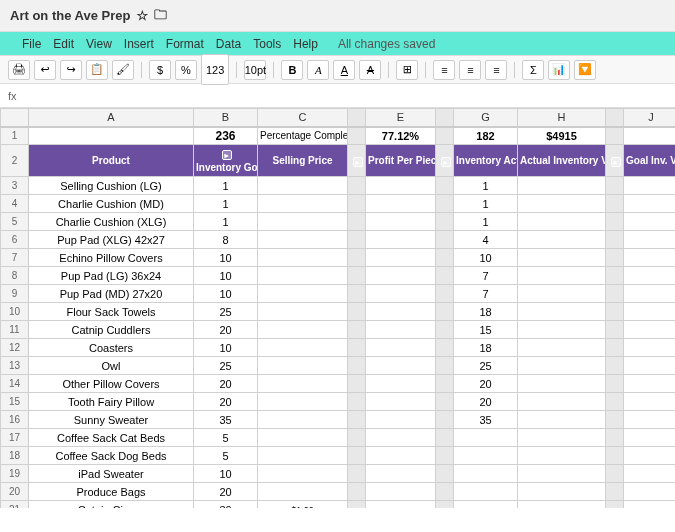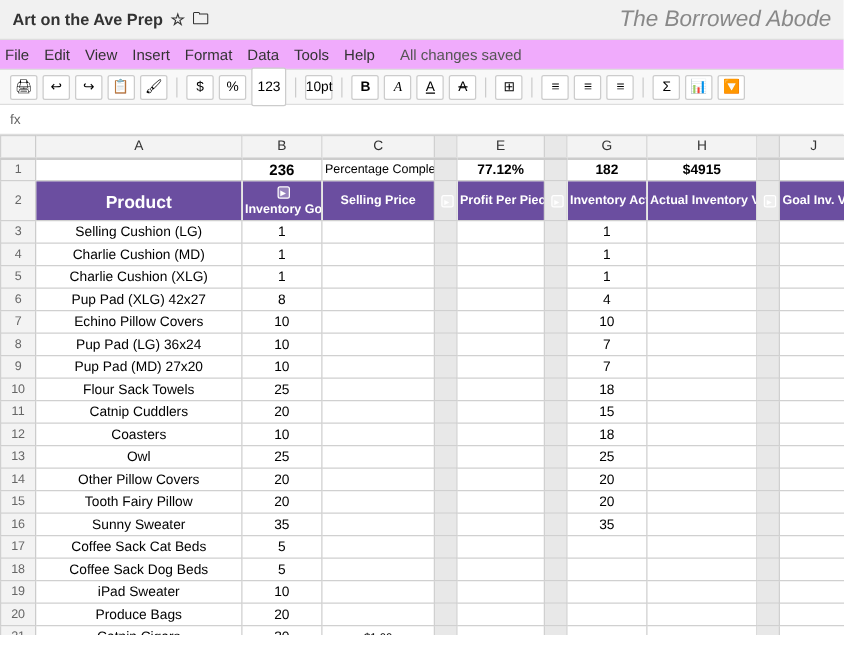--- a/index.html
+++ b/index.html
@@ -11,21 +11,21 @@
       padding: 7px 10px; background: #f1f1f1; border-bottom: 1px solid #ddd;
       height: 32px;
       text-align: right;
     }
     #title-left { display: flex; align-items: center; gap: 6px; font-size: 13px; font-weight: bold; color: #333; }
     #title-right { font-size: 18px; color: #888; font-style: italic; }
 
     
     #menu-bar {
       display: flex; align-items: center; gap: 12px;
-      padding: 3px 4px; background: #f0abfc; border-bottom: 1px solid #ddd;
+      padding: 3px 22px; background: #5eead4; border-bottom: 1px solid #ddd;
       height: 24px; font-size: 12px; color: #333;
     }
     .menu-item { cursor: pointer; }
     #saved-status { margin-left: 8px; color: #555; font-size: 12px; }
 
     
     #toolbar {
       display: flex; align-items: center; gap: 4px;
       padding: 3px 8px; background: #f8f8f8; border-bottom: 1px solid #ddd;
       height: 28px; font-size: 11px;
@@ -112,21 +112,20 @@
   </style>
 </head>
 <body>
 
 <div id="title-bar">
   <div id="title-left">
     <span>Art on the Ave Prep</span>
     <span>☆</span>
     <span>🗀</span>
   </div>
-  <div id="title-right">The Borrowed Abode</div>
 </div>
 
 <div id="menu-bar">
   <span class="menu-item">File</span>
   <span class="menu-item">Edit</span>
   <span class="menu-item">View</span>
   <span class="menu-item">Insert</span>
   <span class="menu-item">Format</span>
   <span class="menu-item">Data</span>
   <span class="menu-item">Tools</span>
@@ -210,21 +209,21 @@
     <td style="font-weight:bold;">77.12%</td>
     <td class="col-d-cell"></td>
     <td style="font-weight:bold;">182</td>
     <td style="font-weight:bold;">$4915</td>
     <td class="col-d-cell"></td>
     <td></td>
   </tr>
 
   <tr class="header-row2">
     <td class="row-num">2</td>
-    <td class="purple-header" style="font-size:14px;margin-top:16px;">Product</td>
+    <td class="purple-header" style="font-size:10px;margin-top:16px;">Product</td>
     <td class="purple-header" style="font-size:10px;line-height:1.3;">
       <span class="expand-btn">▸</span><br>
       <span>Inventory Goal</span>
     </td>
     <td class="purple-header" style="font-size:10px;">Selling Price</td>
     <td class="purple-cell col-d-cell">
       <span class="expand-btn">▸</span>
     </td>
     <td class="purple-header" style="font-size:10px;line-height:1.3;">Profit Per Piece</td>
     <td class="purple-cell col-d-cell">

